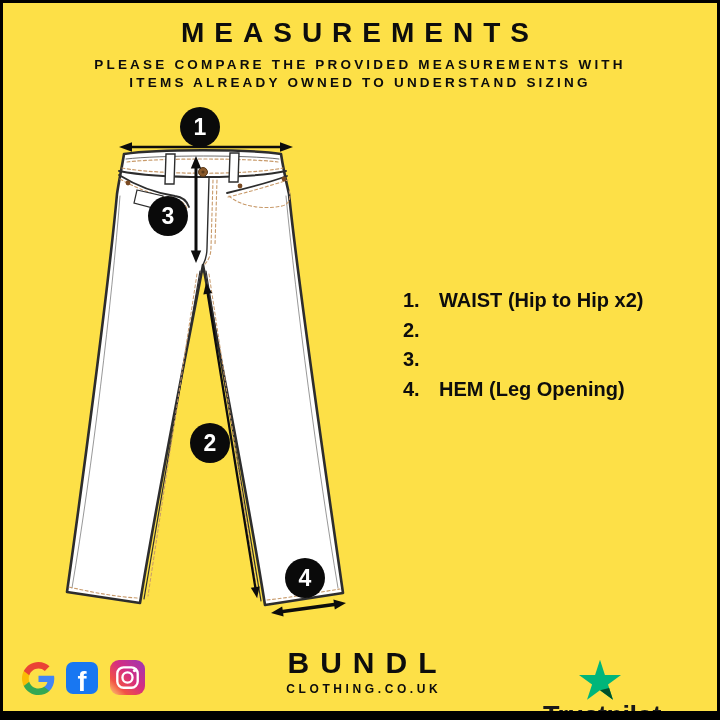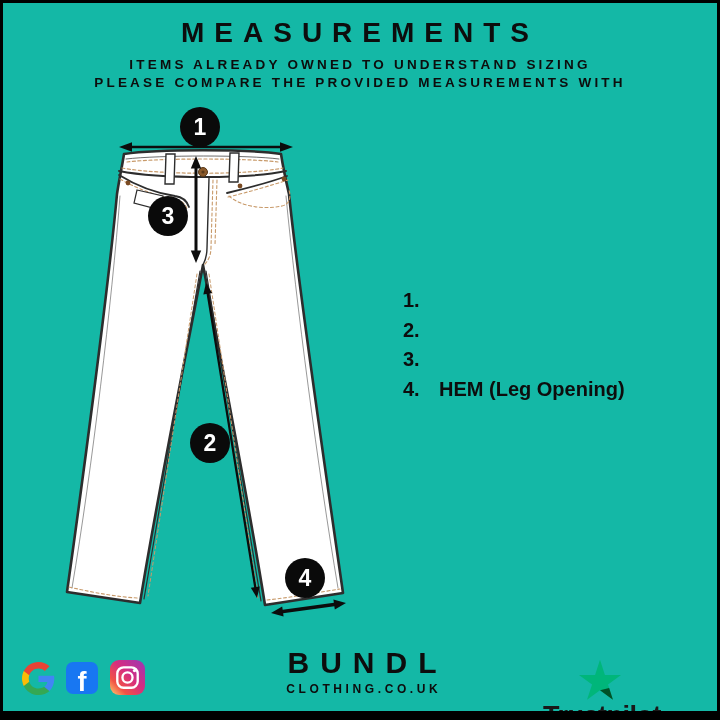--- a/index.html
+++ b/index.html
@@ -1,17 +1,17 @@
 <!DOCTYPE html>
 <html><head>
 <meta charset="utf-8">
 <style>
   html,body{margin:0;padding:0;background:#fff;}
   .page{
-    position:relative;width:720px;height:720px;background:#14b8a6;overflow:hidden;
+    position:relative;width:720px;height:720px;background:#fde047;overflow:hidden;
     font-family:"Liberation Sans","DejaVu Sans",sans-serif;color:#0d0d0d;
   }
   .frame{position:absolute;inset:0;border:3px solid #000;border-bottom-width:9px;pointer-events:none;z-index:50;}
   
   .title{
     position:absolute;top:16px;left:0;right:0;text-align:center;
     font-size:28px;font-weight:bold;letter-spacing:10px;line-height:34px;z-index:10;
   }
   .subtitle{
     position:absolute;top:56px;left:0;right:0;text-align:center;
@@ -51,22 +51,22 @@
   .trustpilot{position:absolute;left:538px;top:659px;display:flex;align-items:center;z-index:10;flex-direction:column;}
   .tp-text{font-size:27px;font-weight:700;letter-spacing:-0.5px;color:#191919;margin-left:5px;}
 </style>
 </head>
 <body>
 
 <div class="page">
 
   <div class="title">MEASUREMENTS</div>
   <div class="subtitle">
+    <div>PLEASE COMPARE THE PROVIDED MEASUREMENTS WITH</div>
     <div>ITEMS ALREADY OWNED TO UNDERSTAND SIZING</div>
-    <div>PLEASE COMPARE THE PROVIDED MEASUREMENTS WITH</div>
   </div>
 
   <svg class="jeans-svg" width="720" height="720" viewBox="0 0 720 720">
     <g stroke-linecap="round" fill="none">
       <path d="M124,154 C158,149 248,149 281,154 C283,167 286,181 289,194 C299,292 330,502 343,593 L265,605 C246,486 216,335 203,265 C190,335 159,486 140,603 L67,592 C80,500 108,292 117,194 C119,180 122,167 124,154 Z" fill="#ffffff" stroke="#2d2d2d" stroke-width="2.6" stroke-linejoin="round"></path>
       <path d="M120,196 C112,300 92,470 72,588" stroke="#2d2d2d" stroke-width="0.9" opacity="0.55"></path>
       <path d="M286,196 C296,300 318,470 338,588" stroke="#2d2d2d" stroke-width="0.9" opacity="0.55"></path>
       <path d="M126,159 C160,155 248,155 279,159" stroke="#2d2d2d" stroke-width="1" opacity="0.7"></path>
       <path d="M119,171 C160,179 250,179 286,171" stroke="#2d2d2d" stroke-width="2"></path>
       <path d="M127,162 C160,158 247,158 278,162" stroke="#c89a6a" stroke-width="1.2" stroke-dasharray="3,2.5"></path>
@@ -124,20 +124,21 @@
   <div class="marker m3">
       <span>3</span>
     </div>
   <div class="marker m4">
       <span>4</span>
     </div>
 
   <ol class="legend">
     <li>
       <span class="num">1.</span>
+      <span>WAIST (Hip to Hip x2)</span>
     </li>
     <li>
       <span class="num">2.</span>
     </li>
     <li>
       <span class="num">3.</span>
     </li>
     <li>
       <span class="num">4.</span>
       <span>HEM (Leg Opening)</span>

